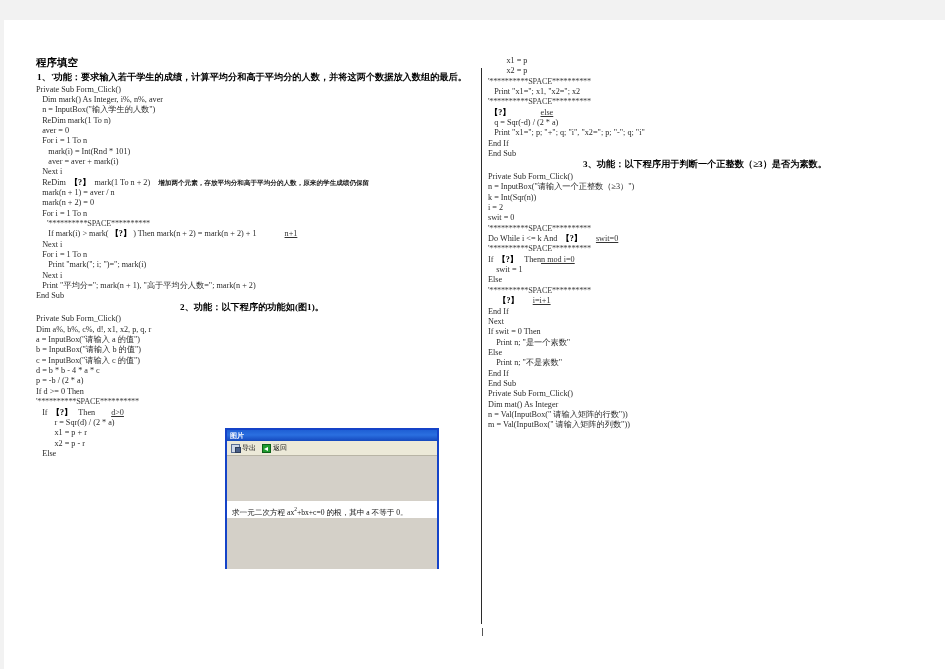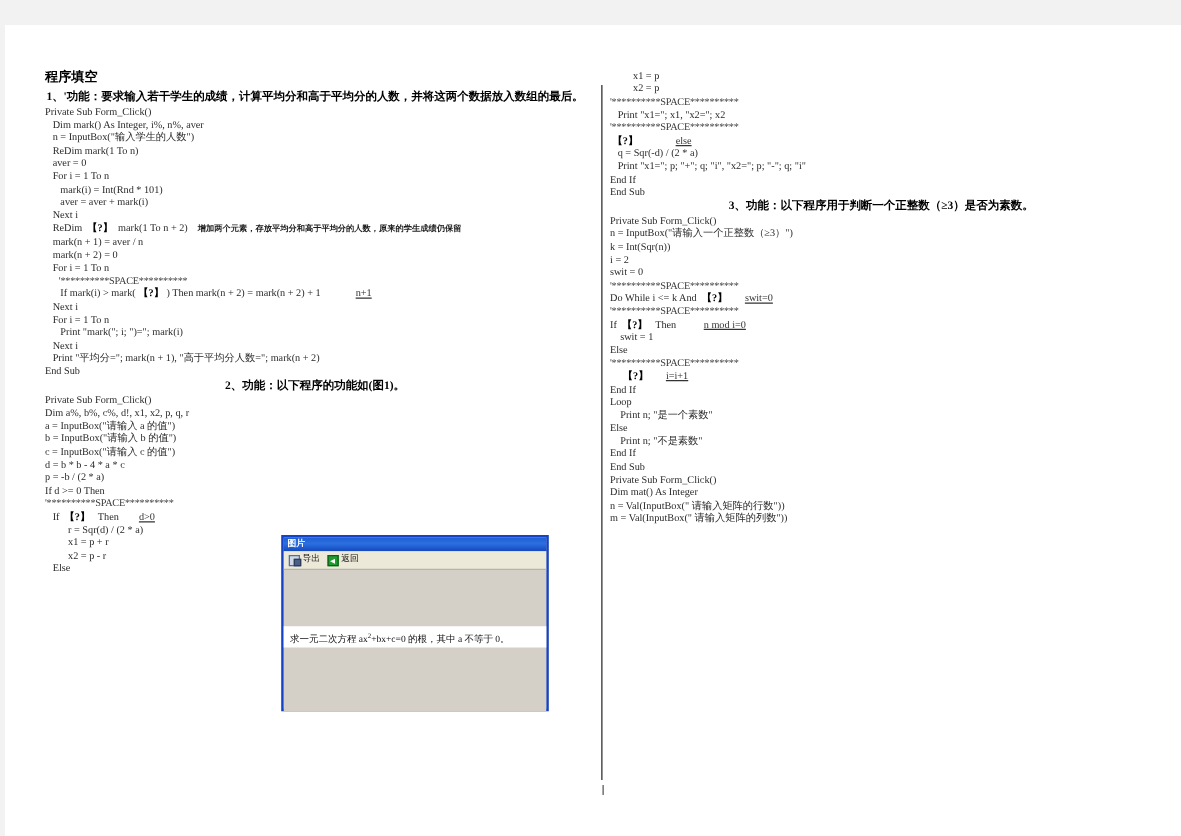--- a/index.html
+++ b/index.html
@@ -263,30 +263,31 @@
       <div class="code"><span>Private Sub Form_Click()</span></div>
       <div class="code"><span>n = InputBox("请输入一个正整数（≥3）")</span></div>
       <div class="code"><span>k = Int(Sqr(n))</span></div>
       <div class="code"><span>i = 2</span></div>
       <div class="code"><span>swit = 0</span></div>
 
       <div class="code"><span class="sp">'**********SPACE**********</span></div>
       <div class="code"><span>Do While i &lt;= k And  </span><span class="blank">【?】</span><span class="ans" style="margin-left:14px">swit=0</span></div>
 
       <div class="code"><span class="sp">'**********SPACE**********</span></div>
-      <div class="code"><span>If  </span><span class="blank">【?】</span><span>   Then</span><span class="ans" style="margin-left:22px">n mod i=0</span></div>
+      <div class="code"><span>If  </span><span class="blank">【?】</span><span>   Then</span><span class="ans" style="">n mod i=0</span></div>
 
       <div class="code"><span>    swit = 1</span></div>
       <div class="code"><span>Else</span></div>
 
       <div class="code"><span class="sp">'**********SPACE**********</span></div>
       <div class="code"><span>     </span><span class="blank">【?】</span><span class="ans" style="margin-left:14px">i=i+1</span></div>
 
       <div class="code"><span>End If</span></div>
-      <div class="code"><span>Loop</span></div>
+      <div class="code"><span>Next</span></div>
+      <div class="code"><span>If swit = 0 Then</span></div>
       <div class="code"><span>    Print n; "是一个素数"</span></div>
       <div class="code"><span>Else</span></div>
       <div class="code"><span>    Print n; "不是素数"</span></div>
       <div class="code"><span>End If</span></div>
       <div class="code"><span>End Sub</span></div>
 
       <div class="code"><span>Private Sub Form_Click()</span></div>
       <div class="code"><span>Dim mat() As Integer</span></div>
       <div class="code"><span>n = Val(InputBox(" 请输入矩阵的行数"))</span></div>
       <div class="code"><span>m = Val(InputBox(" 请输入矩阵的列数"))</span></div>

